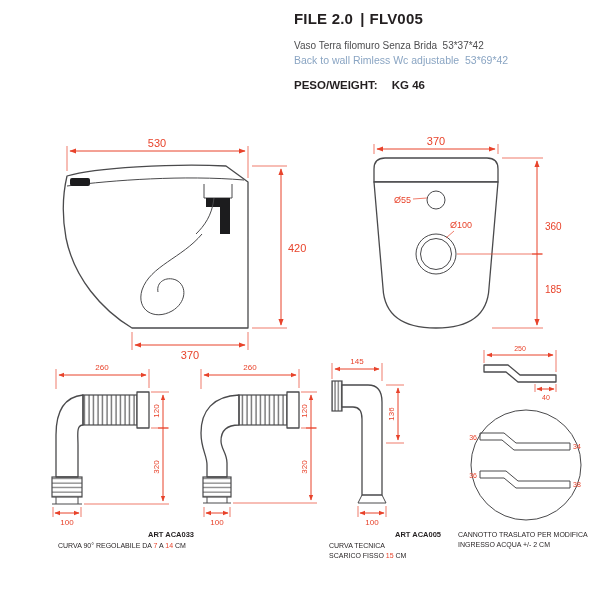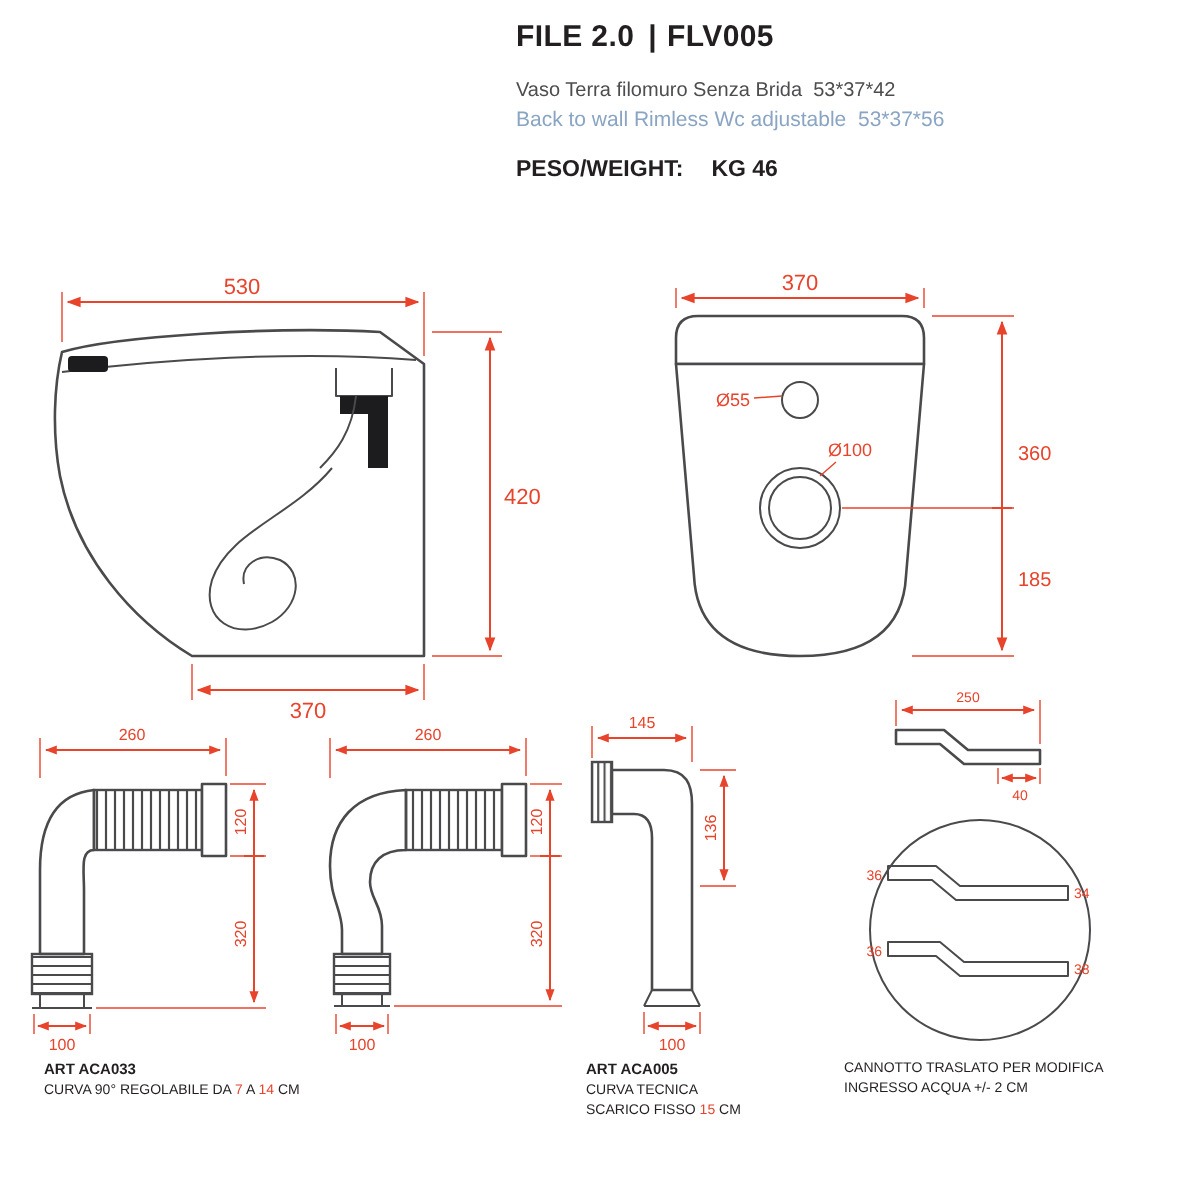--- a/index.html
+++ b/index.html
@@ -4,42 +4,42 @@
 <style>
   * { margin:0; padding:0; box-sizing:border-box; }
   html,body { width:600px; height:600px; }
   body {
     background:#ffffff;
     font-family:"Liberation Sans","DejaVu Sans",sans-serif;
     color:#231f20;
     position:relative;
     overflow:hidden;
   }
-  .page { position:absolute; inset:0; background:#fff; }
+  .page { position:absolute; inset:0; background:#fff;margin-left:36px; }
 
   
   .header { position:absolute; left:258px; top:10px; }
   .title-row { font-size:15px; font-weight:bold; letter-spacing:.2px; }
   .title-sep { margin:0 5px 0 7px; }
   .subtitle-it { margin-top:13px; font-size:10px; color:#4d4d4f; white-space:pre; }
   .subtitle-en { margin-top:3px; font-size:10.5px; color:#8aa5c3; white-space:pre; }
   .weight-row { margin-top:13px; font-size:11.5px; font-weight:bold; }
   .weight-value { margin-left:14px; }
 
   
   .d-side  { position:absolute; left:18px;  top:138px; }
   .d-front { position:absolute; left:325px; top:138px; }
   .d-a033  { position:absolute; left:15px;  top:355px; }
   .d-a034  { position:absolute; left:155px; top:355px; }
   .d-a005  { position:absolute; left:288px; top:355px; }
   .d-a035  { position:absolute; left:420px; top:345px; }
 
   
   .caption { position:absolute; font-size:7px; line-height:1.45; color:#231f20; }
-  .caption .art { font-weight:bold; font-size:7.5px; }
+  .caption .art { font-weight:bold; font-size:7.5px;text-align:right; }
   .cap-033 { left:22px;  top:530px; width:136px; }
   .cap-034 { left:157px; top:530px; width:132px; }
   .cap-005 { left:293px; top:530px; width:112px; }
   .cap-035 { left:422px; top:530px; width:152px; }
   .red { color:#e8432b; }
 
   
   svg { overflow:visible; }
   svg text { font-family:"Liberation Sans","DejaVu Sans",sans-serif; fill:#e8432b; }
   .dt11 { font-size:11px; } .dt10 { font-size:10px; } .dt9 { font-size:9px; }
@@ -53,21 +53,21 @@
 </head>
 <body>
 
 <div class="page">
 
   <div class="header">
     <div class="title-row">
       <span>FILE 2.0</span><span class="title-sep">|</span><span>FLV005</span>
     </div>
     <div class="subtitle-it">Vaso Terra filomuro Senza Brida  53*37*42</div>
-    <div class="subtitle-en">Back to wall Rimless Wc adjustable  53*37*56</div>
+    <div class="subtitle-en">Back to wall Rimless Wc adjustable  53*69*42</div>
     <div class="weight-row">
       <span>PESO/WEIGHT:</span><span class="weight-value">KG 46</span>
     </div>
   </div>
 
   <svg class="d-side" width="262" height="224" viewBox="0 0 262 224">
     <defs>
       <marker id="arA" viewBox="0 0 10 10" refX="9" refY="5" markerWidth="7" markerHeight="7" orient="auto-start-reverse">
           <path d="M0,1.2 L10,5 L0,8.8 Z" fill="#e8432b"></path>
         </marker>

